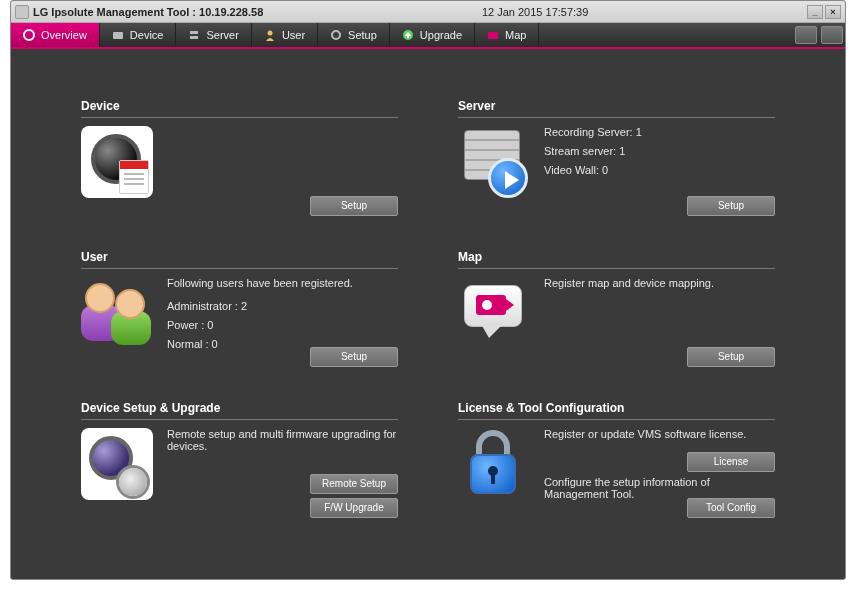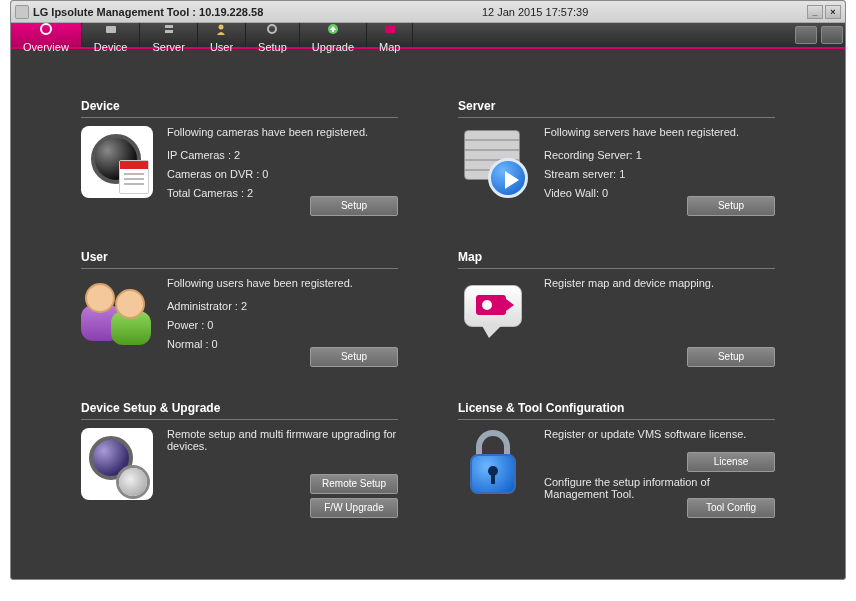--- a/index.html
+++ b/index.html
@@ -17,21 +17,21 @@
   .titlebar .app-title { flex: 0 0 auto; }
   .titlebar .dt { flex:1; text-align:center; font-weight:normal;}
   .titlebar .win-btns { display:flex; gap:2px;}
   .titlebar .win-btn { width:16px; height:14px; background:linear-gradient(#ddd,#bbb); border:1px solid #999; font-size:9px; line-height:12px; text-align:center; cursor:pointer;}
   .tabbar {
     height: 26px; background: linear-gradient(#4a4a4a,#2c2c2c); display:flex; align-items:stretch;
     border-bottom: 2px solid #d6006c;
   }
   .tab {
     display:flex; align-items:center; padding: 0 12px; color:#eee; gap:6px; cursor:pointer;
-    border-right:1px solid #222; font-size:11px;flex-direction:column;
+    border-right:1px solid #222; font-size:11px;
   }
   .tab.active { background: linear-gradient(#e6007e,#b20060); }
   .tab .tab-icon { width:12px; height:12px; display:inline-block;}
   .tabbar .spacer { flex:1; }
   .tabbar .tool-btn { width:22px; margin:3px 2px; background:linear-gradient(#777,#555); border:1px solid #888; border-radius:2px; cursor:pointer;}
   .content { padding: 50px 70px 20px 70px; display:flex; gap: 60px; color:#ddd;}
   .col { flex:1; display:flex; flex-direction:column; gap: 34px;}
   .panel-title { color:#fff; font-weight:bold; font-size:12px; margin-bottom:4px; }
   .hr { height:1px; background:#787878; margin-bottom:8px;}
   .panel-body { display:flex; gap:14px; position:relative; min-height:90px;}
@@ -173,26 +173,20 @@
     <div class="col">
 
       <div class="panel">
         <div class="panel-title">Device</div>
         <div class="hr"></div>
         <div class="panel-body">
           <div class="icon-box">
             <div class="icon-lens"></div>
               <div class="icon-doc"></div>
           </div>
-          <div class="panel-text">
-            <div class="desc">Following cameras have been registered.</div>
-            <div>IP Cameras : 2</div>
-            <div>Cameras on DVR : 0</div>
-            <div>Total Cameras : 2</div>
-          </div>
           <div class="btn-slot">
             <button class="btn">Setup</button>
           </div>
         </div>
       </div>
 
       <div class="panel">
         <div class="panel-title">User</div>
         <div class="hr"></div>
         <div class="panel-body">
@@ -238,21 +232,20 @@
 
       <div class="panel">
         <div class="panel-title">Server</div>
         <div class="hr"></div>
         <div class="panel-body">
           <div class="icon-server">
             <div class="srv-stack"></div>
               <div class="srv-play"></div>
           </div>
           <div class="panel-text">
-            <div class="desc">Following servers have been registered.</div>
             <div>Recording Server: 1</div>
             <div>Stream server: 1</div>
             <div>Video Wall: 0</div>
           </div>
           <div class="btn-slot">
             <button class="btn">Setup</button>
           </div>
         </div>
       </div>
 

